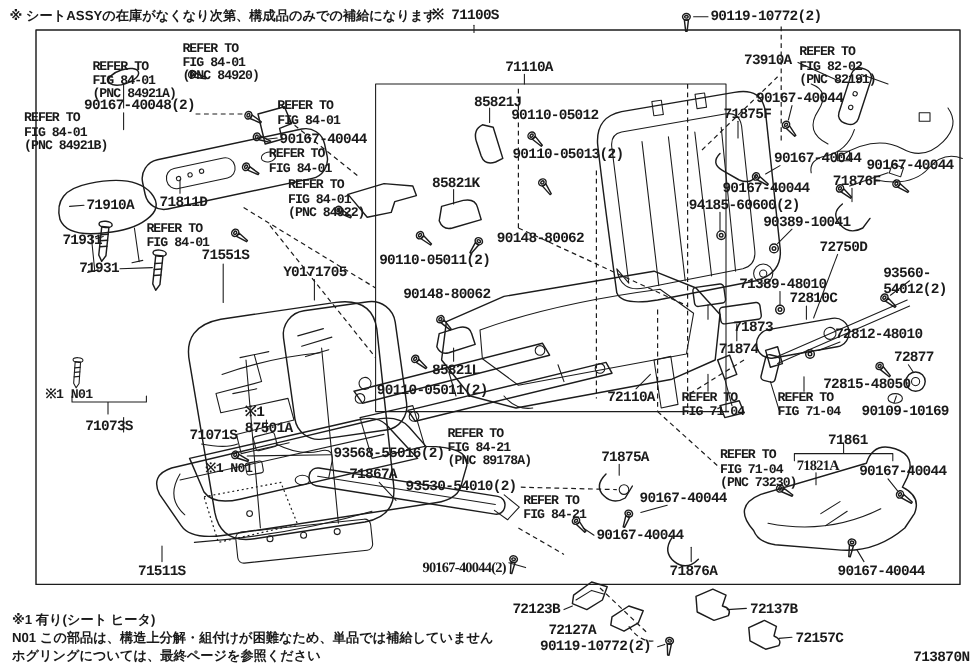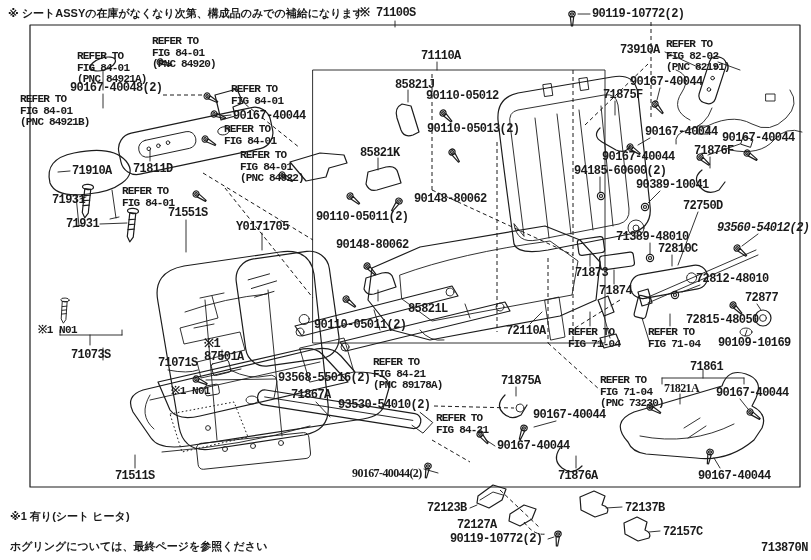--- a/index.html
+++ b/index.html
@@ -359,21 +359,21 @@
       <div class="lbl part" style="left: 115px; top: 470px;">71511S</div>
       <div class="lbl part" style="left: 352px; top: 467px; font-family: Liberation Serif, serif;">90167-40044(2)</div>
       <div class="lbl part" style="left: 421px; top: 50px;">71110A</div>
       <div class="lbl part" style="left: 395px; top: 79px;">85821J</div>
       <div class="lbl part" style="left: 426px; top: 90px;">90110-05012</div>
       <div class="lbl part" style="left: 427px; top: 123px;">90110-05013(2)</div>
       <div class="lbl part" style="left: 360px; top: 147px;">85821K</div>
       <div class="lbl part" style="left: 414px; top: 193px;">90148-80062</div>
       <div class="lbl part" style="left: 316px; top: 211px;">90110-05011(2)</div>
       <div class="lbl part" style="left: 336px; top: 239px;">90148-80062</div>
-      <div class="lbl part" style="left: 360px; top: 303px; margin-left: 48px;">85821L</div>
+      <div class="lbl part" style="left: 360px; top: 303px;">85821L</div>
       <div class="lbl part" style="left: 314px; top: 319px;">90110-05011(2)</div>
       <div class="lbl part" style="left: 506px; top: 325px;">72110A</div>
       <div class="lbl ref" style="left: 373px; top: 357px;">REFER TO
 FIG 84-21
 (PNC 89178A)</div>
       <div class="lbl ref" style="left: 436px; top: 413px;">REFER TO
 FIG 84-21</div>
       <div class="lbl part" style="left: 501px; top: 375px;">71875A</div>
       <div class="lbl part" style="left: 533px; top: 409px;">90167-40044</div>
       <div class="lbl part" style="left: 497px; top: 440px;">90167-40044</div>
@@ -386,24 +386,24 @@
 (PNC 82191)</div>
       <div class="lbl part" style="left: 630px; top: 76px;">90167-40044</div>
       <div class="lbl part" style="left: 603px; top: 89px;">71875F</div>
       <div class="lbl part" style="left: 645px; top: 126px;">90167-40044</div>
       <div class="lbl part" style="left: 722px; top: 132px;">90167-40044</div>
       <div class="lbl part" style="left: 602px; top: 151px;">90167-40044</div>
       <div class="lbl part" style="left: 694px; top: 145px;">71876F</div>
       <div class="lbl part" style="left: 574px; top: 165px;">94185-60600(2)</div>
       <div class="lbl part" style="left: 636px; top: 179px;">90389-10041</div>
       <div class="lbl part" style="left: 683px; top: 200px;">72750D</div>
-      <div class="lbl part" style="left: 717px; top: 222px; font-style: italic;">93560-54012(2)</div>
+      <div class="lbl part" style="left: 736px; top: 222px;">93560-54012(2)</div>
       <div class="lbl part" style="left: 616px; top: 231px;">71389-48010</div>
       <div class="lbl part" style="left: 658px; top: 243px;">72810C</div>
-      <div class="lbl part" style="left: 575px; top: 267px;">71873</div>
+      <div class="lbl part" style="left: 575px; top: 267px; padding-left: 36px;">71873</div>
       <div class="lbl part" style="left: 599px; top: 285px;">71874</div>
       <div class="lbl part" style="left: 696px; top: 273px;">72812-48010</div>
       <div class="lbl part" style="left: 745px; top: 292px;">72877</div>
       <div class="lbl part" style="left: 686px; top: 314px;">72815-48050</div>
       <div class="lbl part" style="left: 718px; top: 337px;">90109-10169</div>
       <div class="lbl ref" style="left: 568px; top: 327px;">REFER TO
 FIG 71-04</div>
       <div class="lbl ref" style="left: 648px; top: 327px;">REFER TO
 FIG 71-04</div>
       <div class="lbl ref" style="left: 600px; top: 375px;">REFER TO
@@ -416,15 +416,16 @@
       <div class="lbl part" style="left: 457px; top: 519px;">72127A</div>
       <div class="lbl part" style="left: 450px; top: 533px;">90119-10772(2)</div>
       <div class="lbl part" style="left: 625px; top: 502px;">72137B</div>
       <div class="lbl part" style="left: 663px; top: 526px;">72157C</div>
     </div>
 
   <div class="note" style="left:8px;top:6px;">※ シートASSYの在庫がなくなり次第、構成品のみでの補給になります</div>
   <div class="lbl part" style="left:360px;top:7px;">※ 71100S</div>
 
   <div class="note" style="left:10px;top:509px;">※1 有り(シート ヒータ)</div>
+  <div class="note" style="left:10px;top:524px;">N01 この部品は、構造上分解・組付けが困難なため、単品では補給していません</div>
   <div class="note" style="left:10px;top:539px;">ホグリングについては、最終ページを参照ください</div>
   <div id="diagram-id" style="left:761px;top:541px;">713870N</div>
 </div>
 
 </body></html>

